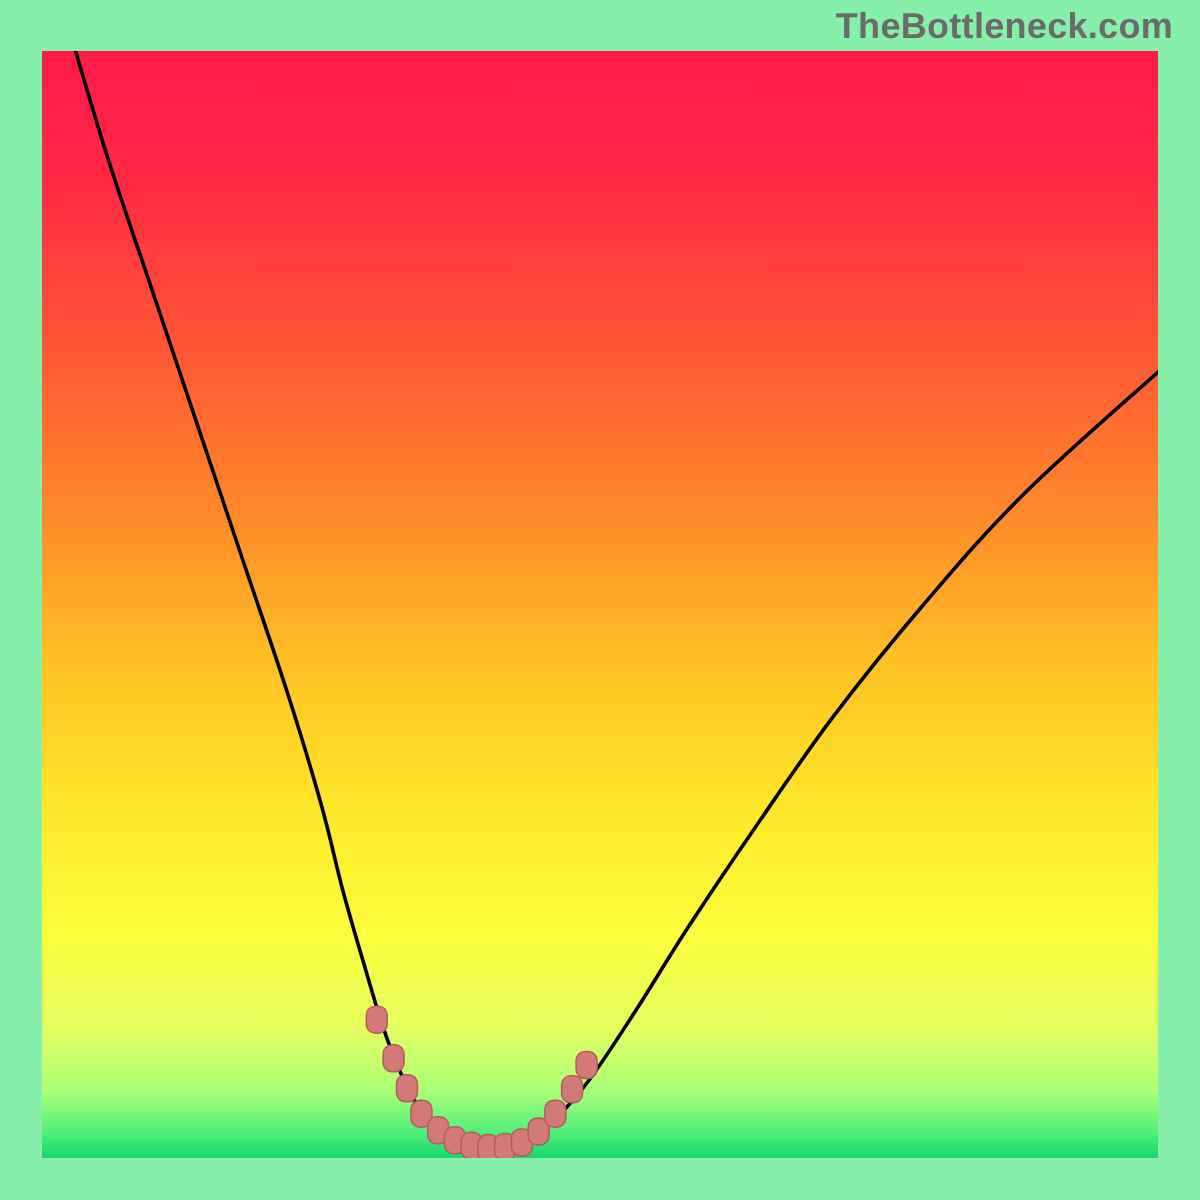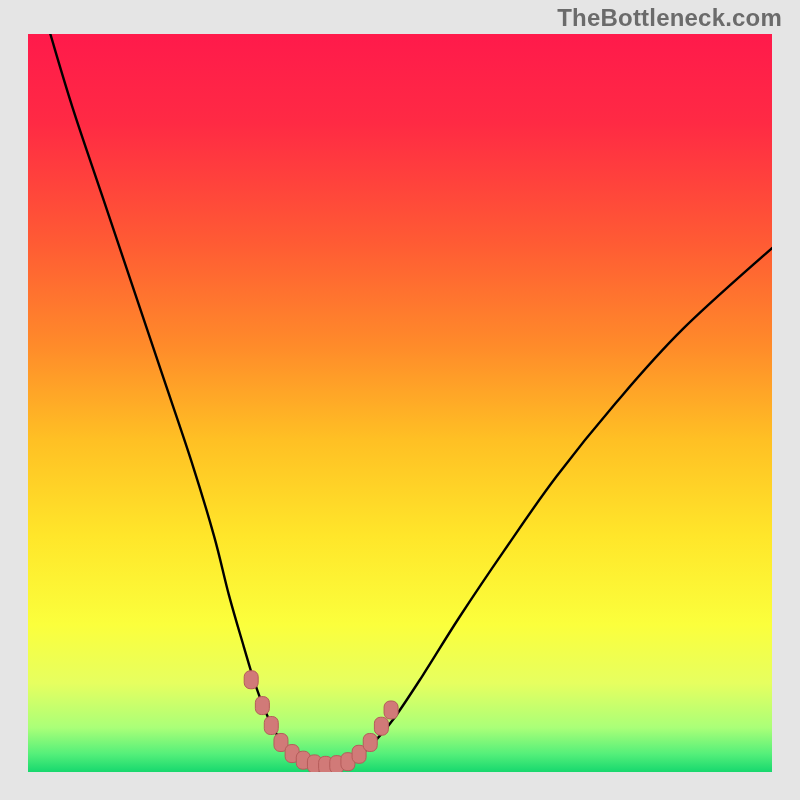--- a/index.html
+++ b/index.html
@@ -6,21 +6,21 @@
     margin: 0;
     padding: 0;
     width: 800px;
     height: 800px;
     background: #000;
     overflow: hidden;
   }
   .frame {
     position: absolute;
     inset: 0;
-    background: #e5e5e5;
+    background: #86efac;
   }
   .watermark {
     position: absolute;
     top: 4px;
     right: 18px;
     font-family: Arial, Helvetica, sans-serif;
     font-size: 24px;
     font-weight: 600;
     color: #6b6b6b;
     letter-spacing: 0.2px;

